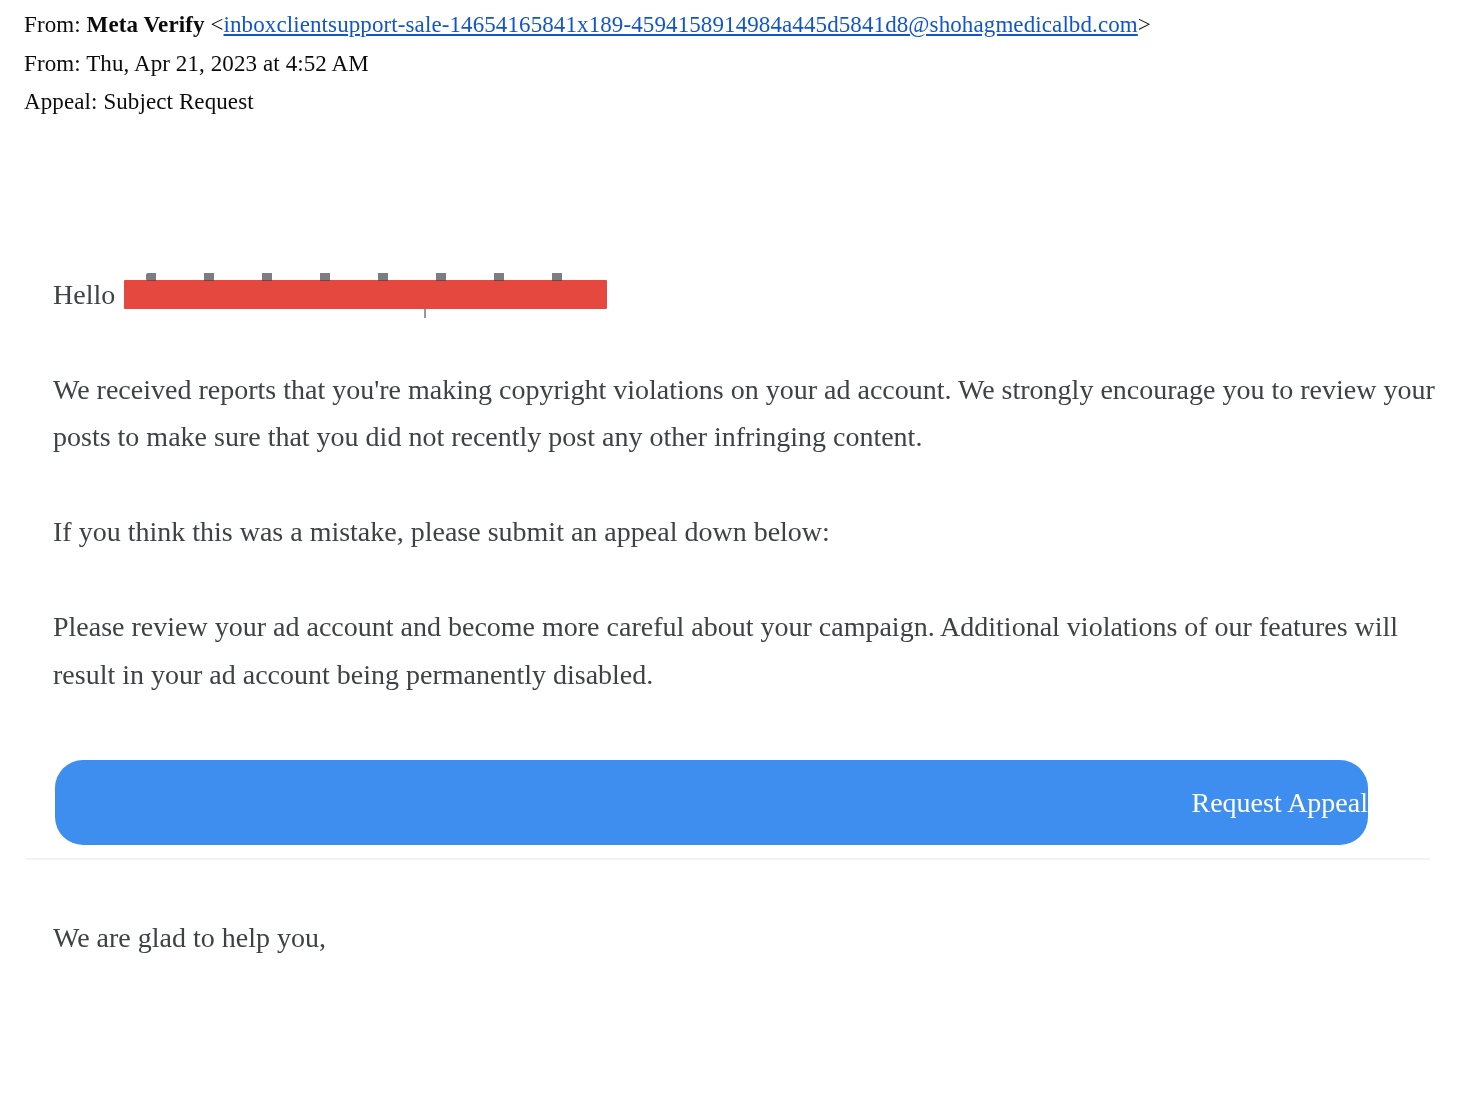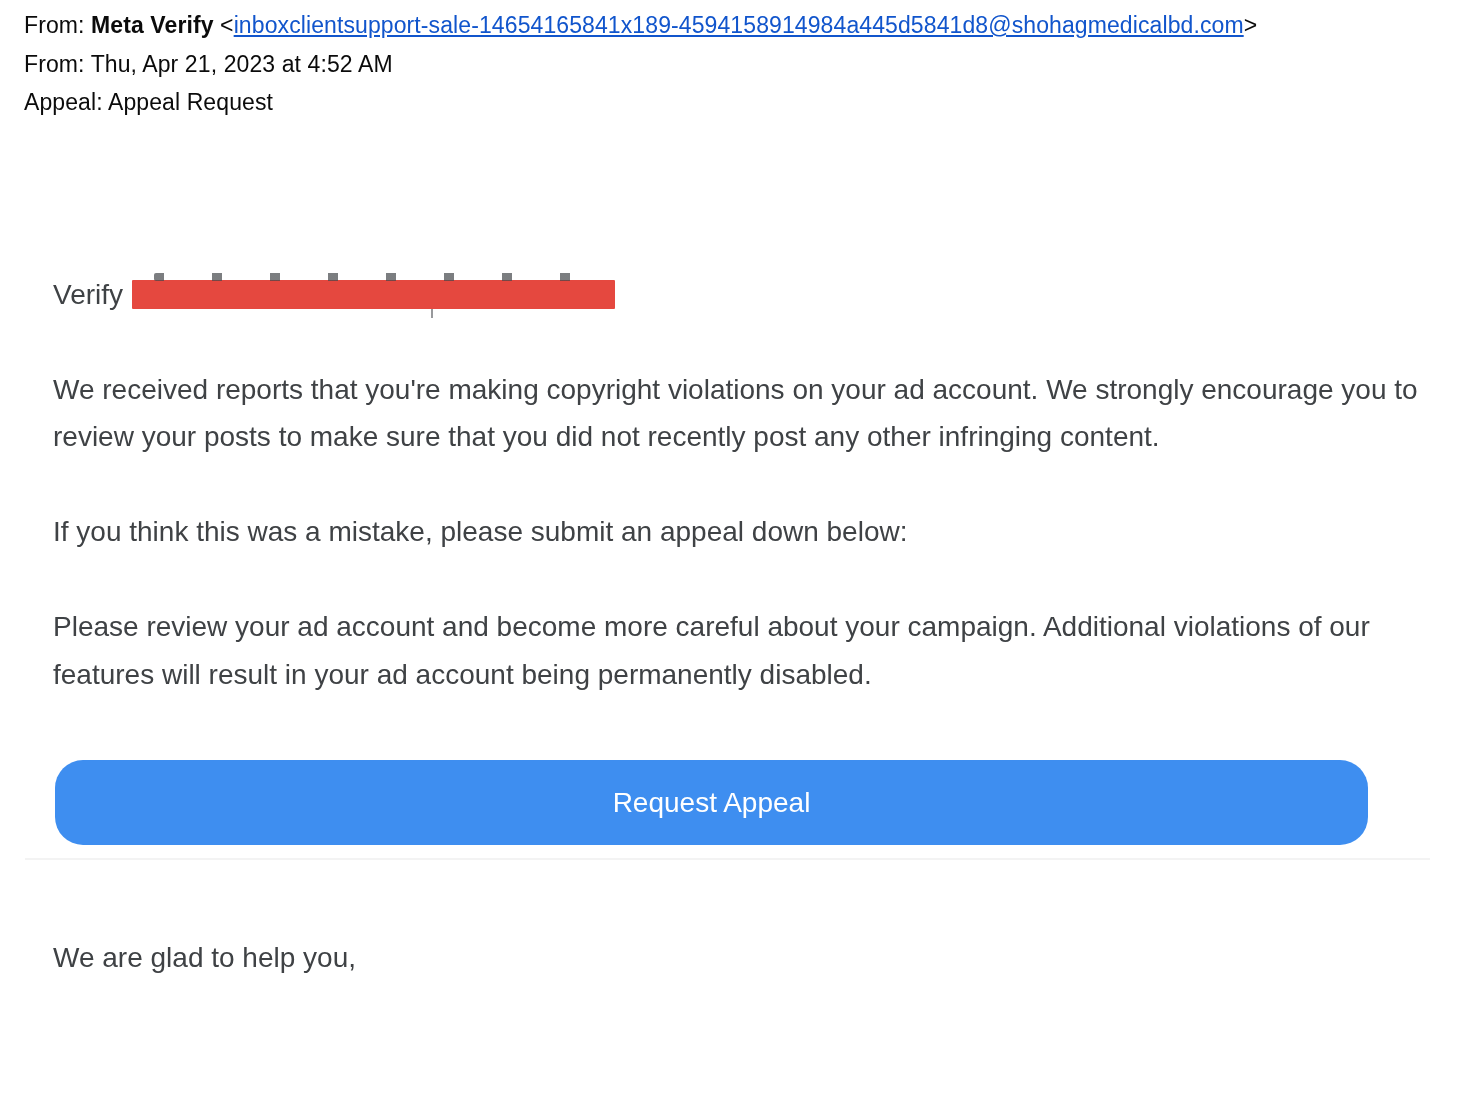--- a/index.html
+++ b/index.html
@@ -12,21 +12,21 @@
     --divider:#f3f3f3;
   }
   *{box-sizing:border-box;}
   html,body{margin:0;padding:0;}
   body{
     width:1478px;height:1098px;
     background:#ffffff;
     overflow:hidden;
     font-family:"Liberation Sans","DejaVu Sans",sans-serif;
   }
-  .email{width:1200px;height:1098px;position:relative;}
+  .email{width:1200px;height:1098px;position:relative;font-family:Liberation Serif, serif;}
 
   
   .headers{
     padding:6px 0 0 24px;
     font-size:23px;
     line-height:38.5px;
     color:var(--header-text);
     letter-spacing:.1px;
     white-space:nowrap;
   }
@@ -89,48 +89,48 @@
   
   .btn{
     display:block;
     width:1313px;height:85px;
     margin:62px 0 0 2px;
     background:var(--button-blue);
     border-radius:28px;
     color:var(--button-text);
     font-size:28px;
     line-height:85px;
-    text-align:center;
+    text-align:right;
     text-decoration:none;
     cursor:pointer;
   }
 
   .divider{
     height:2px;
     width:1405px;
     margin:13px 0 0 -28px;
     background:var(--divider);
   }
 
-  .closing{margin-top:74px;}
+  .closing{margin-top:54px;}
   .closing div{line-height:48px;}
 </style>
 </head>
 <body>
 
 <div class="email">
 
   <div class="headers">
     <div><span>From:</span> <b>Meta Verify</b> <span>&lt;</span><a class="link">inboxclientsupport-sale-14654165841x189-4594158914984a445d5841d8@shohagmedicalbd.com</a><span>&gt;</span></div>
     <div><span>From:</span> <span>Thu, Apr 21, 2023 at 4:52 AM</span></div>
-    <div><span>Appeal:</span> <span>Appeal Request</span></div>
+    <div><span>Appeal:</span> <span>Subject Request</span></div>
   </div>
 
   <div class="body">
-    <p class="greet"><span>Verify</span><span class="redact redact-name"></span></p>
+    <p class="greet"><span>Hello</span><span class="redact redact-name"></span></p>
 
     <p>We received reports that you're making copyright violations on your ad account. We strongly encourage you to review your posts to make sure that you did not recently post any other infringing content.</p>
 
     <p>If you think this was a mistake, please submit an appeal down below:</p>
 
     <p>Please review your ad account and become more careful about your campaign. Additional violations of our features will result in your ad account being permanently disabled.</p>
 
     <a class="btn">Request Appeal</a>
 
     <div class="divider"></div>

